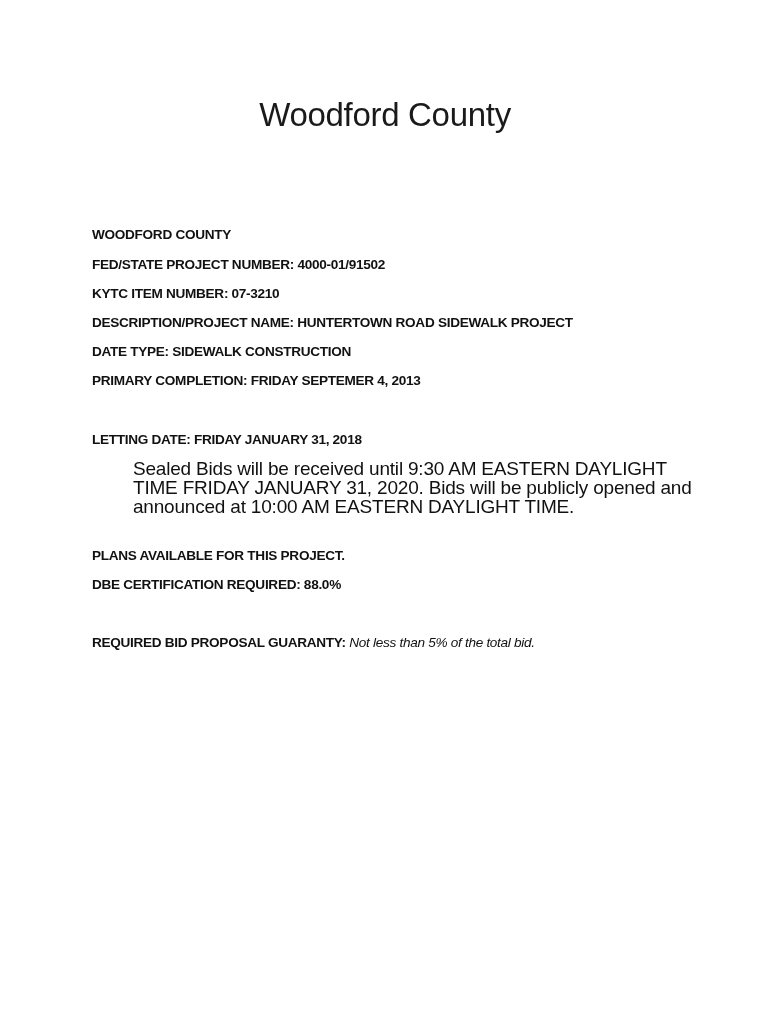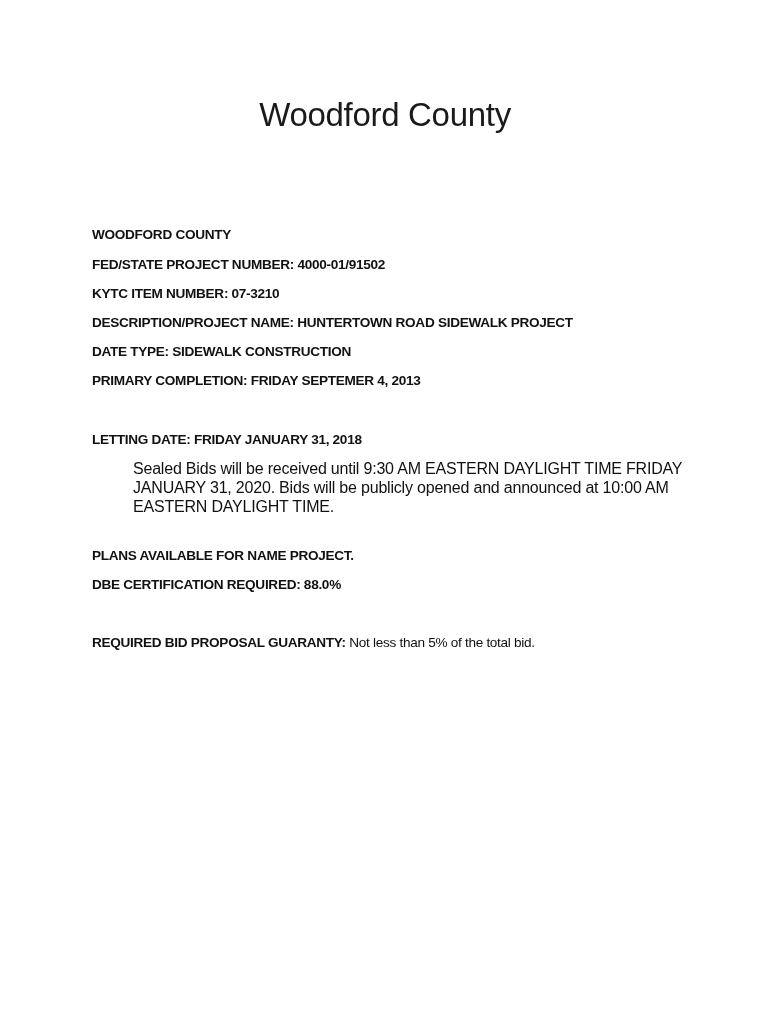--- a/index.html
+++ b/index.html
@@ -34,40 +34,40 @@
       font-weight: bold;
       white-space: nowrap;
       letter-spacing: -0.3px;
       margin: 0;
     }
     .para {
       position: absolute;
       left: 133px;
       top: 459px;
       width: 560px;
-      font-size: 16px;
+      font-size: 19px;
       line-height: 19px;
       font-weight: normal;
       letter-spacing: -0.2px;
       margin: 0;
     }
-    .normal { font-weight: normal; }
+    .normal { font-weight: normal; font-style: italic; }
   </style>
 </head>
 <body>
 
 <h1 class="title">Woodford County</h1>
 
 <p class="line" style="top:227px">WOODFORD COUNTY</p>
 <p class="line" style="top:257px">FED/STATE PROJECT NUMBER: 4000-01/91502</p>
 <p class="line" style="top:286px">KYTC ITEM NUMBER: 07-3210</p>
 <p class="line" style="top:315px">DESCRIPTION/PROJECT NAME: HUNTERTOWN ROAD SIDEWALK PROJECT</p>
 <p class="line" style="top:344px">DATE TYPE: SIDEWALK CONSTRUCTION</p>
 <p class="line" style="top:373px">PRIMARY COMPLETION: FRIDAY SEPTEMER 4, 2013</p>
 
 <p class="line" style="top:432px">LETTING DATE: FRIDAY JANUARY 31, 2018</p>
 
 <p class="para">Sealed Bids will be received until 9:30 AM EASTERN DAYLIGHT TIME FRIDAY JANUARY 31, 2020. Bids will be publicly opened and announced at 10:00 AM EASTERN DAYLIGHT TIME.</p>
 
-<p class="line" style="top:548px">PLANS AVAILABLE FOR NAME PROJECT.</p>
+<p class="line" style="top:548px">PLANS AVAILABLE FOR THIS PROJECT.</p>
 <p class="line" style="top:577px">DBE CERTIFICATION REQUIRED:  88.0%</p>
 
 <p class="line" style="top:635px"><span>REQUIRED BID PROPOSAL GUARANTY:</span><span class="normal"> Not less than 5% of the total bid.</span></p>
 
 </body></html>

